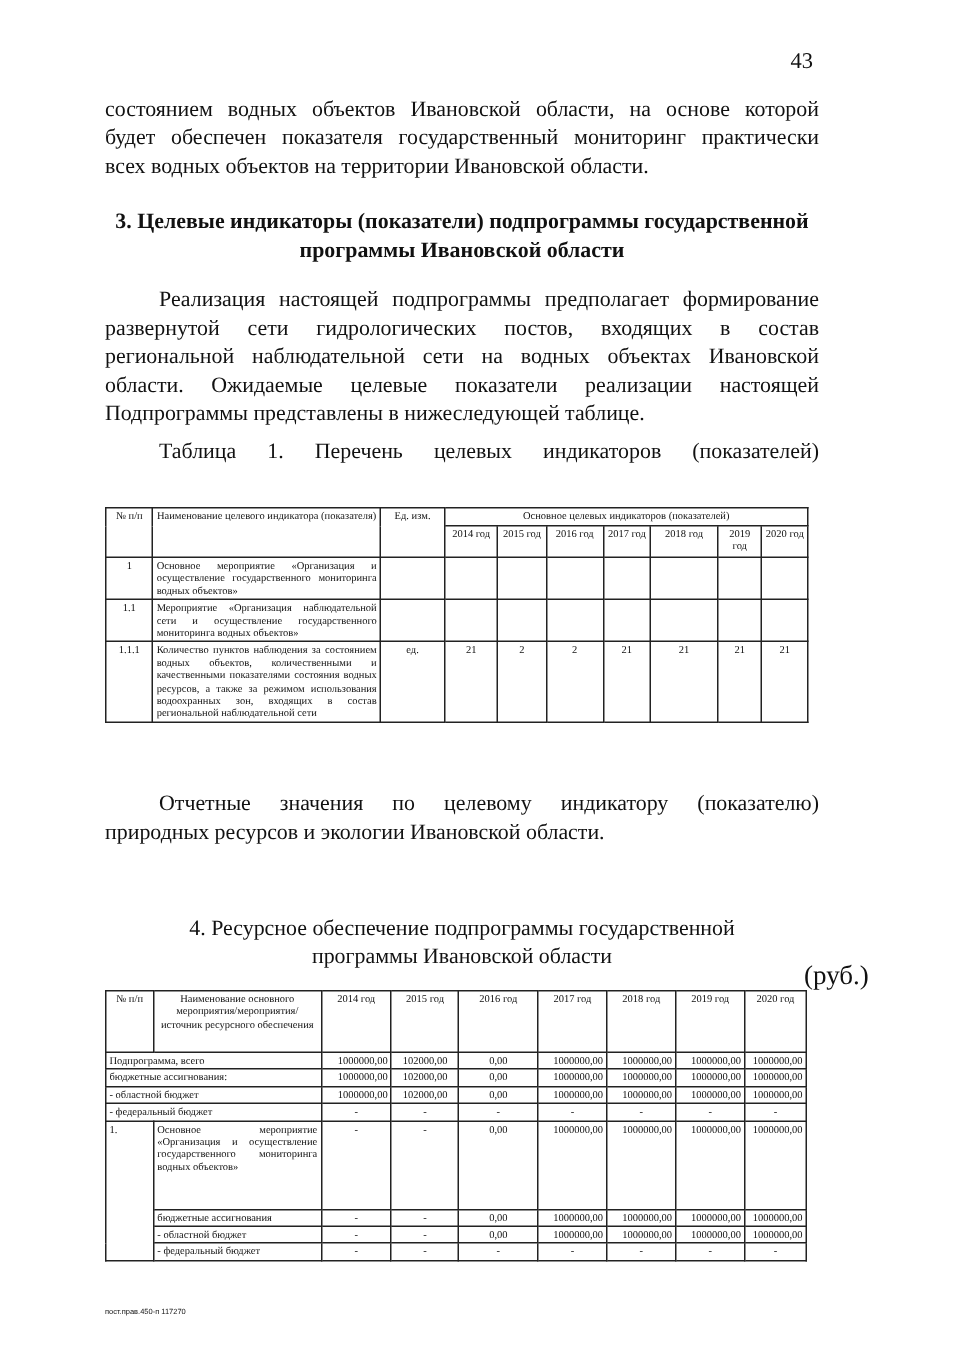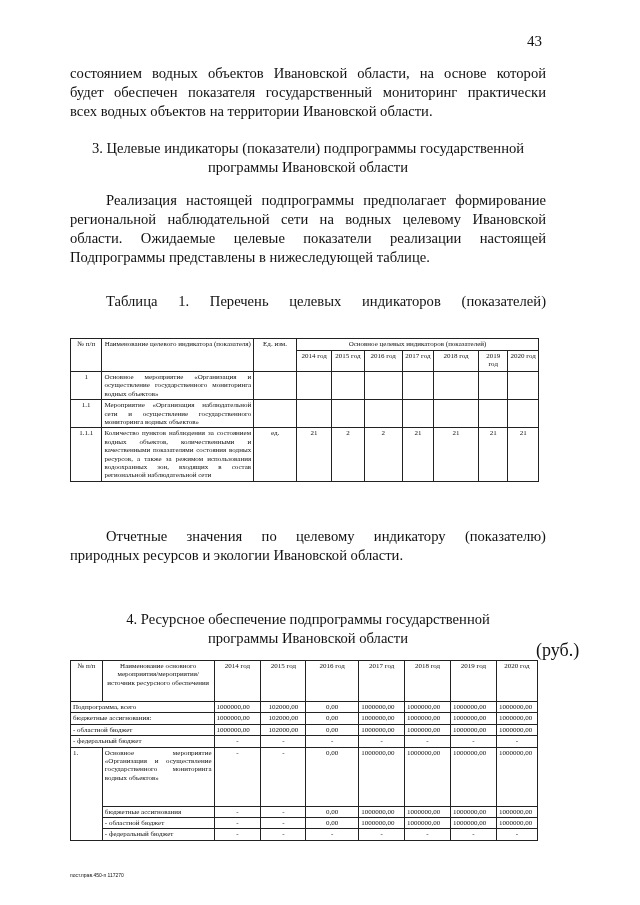--- a/index.html
+++ b/index.html
@@ -9,45 +9,46 @@
   .para { position: absolute; left: 70px; width: 476px; font-size: 14.6px; line-height: 19px;
           text-align: justify; text-align-last: left; }
   .para .line { display: block; text-align: justify; text-align-last: justify; white-space: nowrap; }
   .para .line.last { text-align-last: left; }
   .heading { position: absolute; left: 70px; width: 476px; font-size: 14.6px; line-height: 19px; text-align: center; }
   .rub { position: absolute; left: 536px; top: 640px; font-size: 18px; }
   table { position: absolute; border-collapse: collapse; font-size: 7px; line-height: 8.4px; }
   td, th { border: 1px solid #222; padding: 1px 2px; vertical-align: top; font-weight: normal; }
   .c { text-align: center; }
   .j { text-align: justify; }
-  .r { text-align: left; }
+  .r { text-align: right; }
   .footer { position: absolute; left: 70px; top: 872px; font-size: 5px; font-family: "Liberation Sans", sans-serif; }
   #t1 { left: 70px; top: 338px; width: 469px; }
   #t2 { left: 70px; top: 660px; width: 468px; }
   #t2 td { font-size: 7px; }
 </style>
 </head>
 <body>
 
 <div class="page-num">43</div>
 
 <div class="para" style="top:64px;">
   <span class="line">состоянием водных объектов Ивановской области, на основе которой</span>
   <span class="line">будет обеспечен показателя государственный мониторинг практически</span>
   <span class="line last">всех водных объектов на территории Ивановской области.</span>
 </div>
 
-<div class="heading" style="top:139px;">
+<div class="heading" style="top:139px;font-weight:bold;">
   <div>3. Целевые индикаторы (показатели) подпрограммы государственной</div>
   <div>программы Ивановской области</div>
 </div>
 
 <div class="para" style="top:191px;">
   <span class="line" style="padding-left:36px;">Реализация настоящей подпрограммы предполагает формирование</span>
-  <span class="line">региональной наблюдательной сети на водных целевому Ивановской</span>
+  <span class="line">развернутой сети гидрологических постов, входящих в состав</span>
+  <span class="line">региональной наблюдательной сети на водных объектах Ивановской</span>
   <span class="line">области. Ожидаемые целевые показатели реализации настоящей</span>
   <span class="line last">Подпрограммы представлены в нижеследующей таблице.</span>
 </div>
 
 <div class="para" style="top:292px;">
   <span class="line" style="padding-left:36px;">Таблица 1. Перечень целевых индикаторов (показателей)</span>
 </div>
 
 <table id="t1">
   <colgroup>

